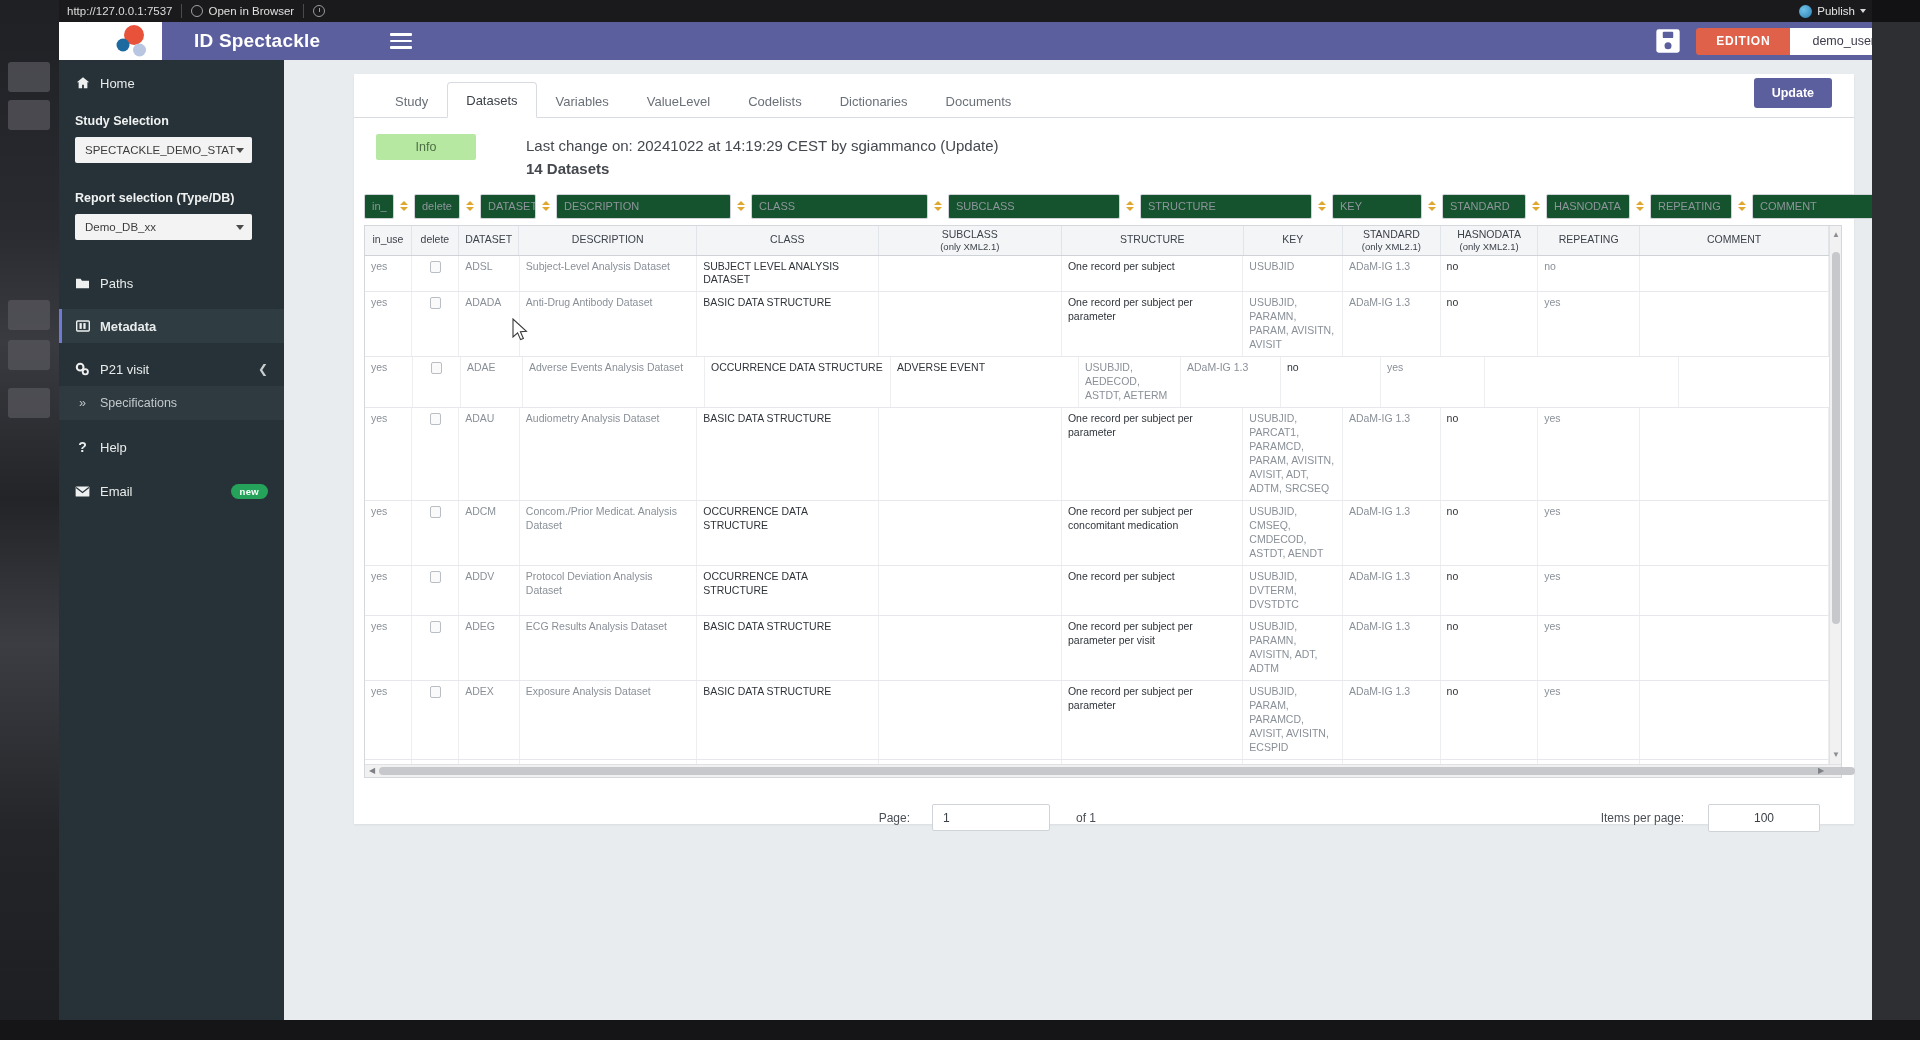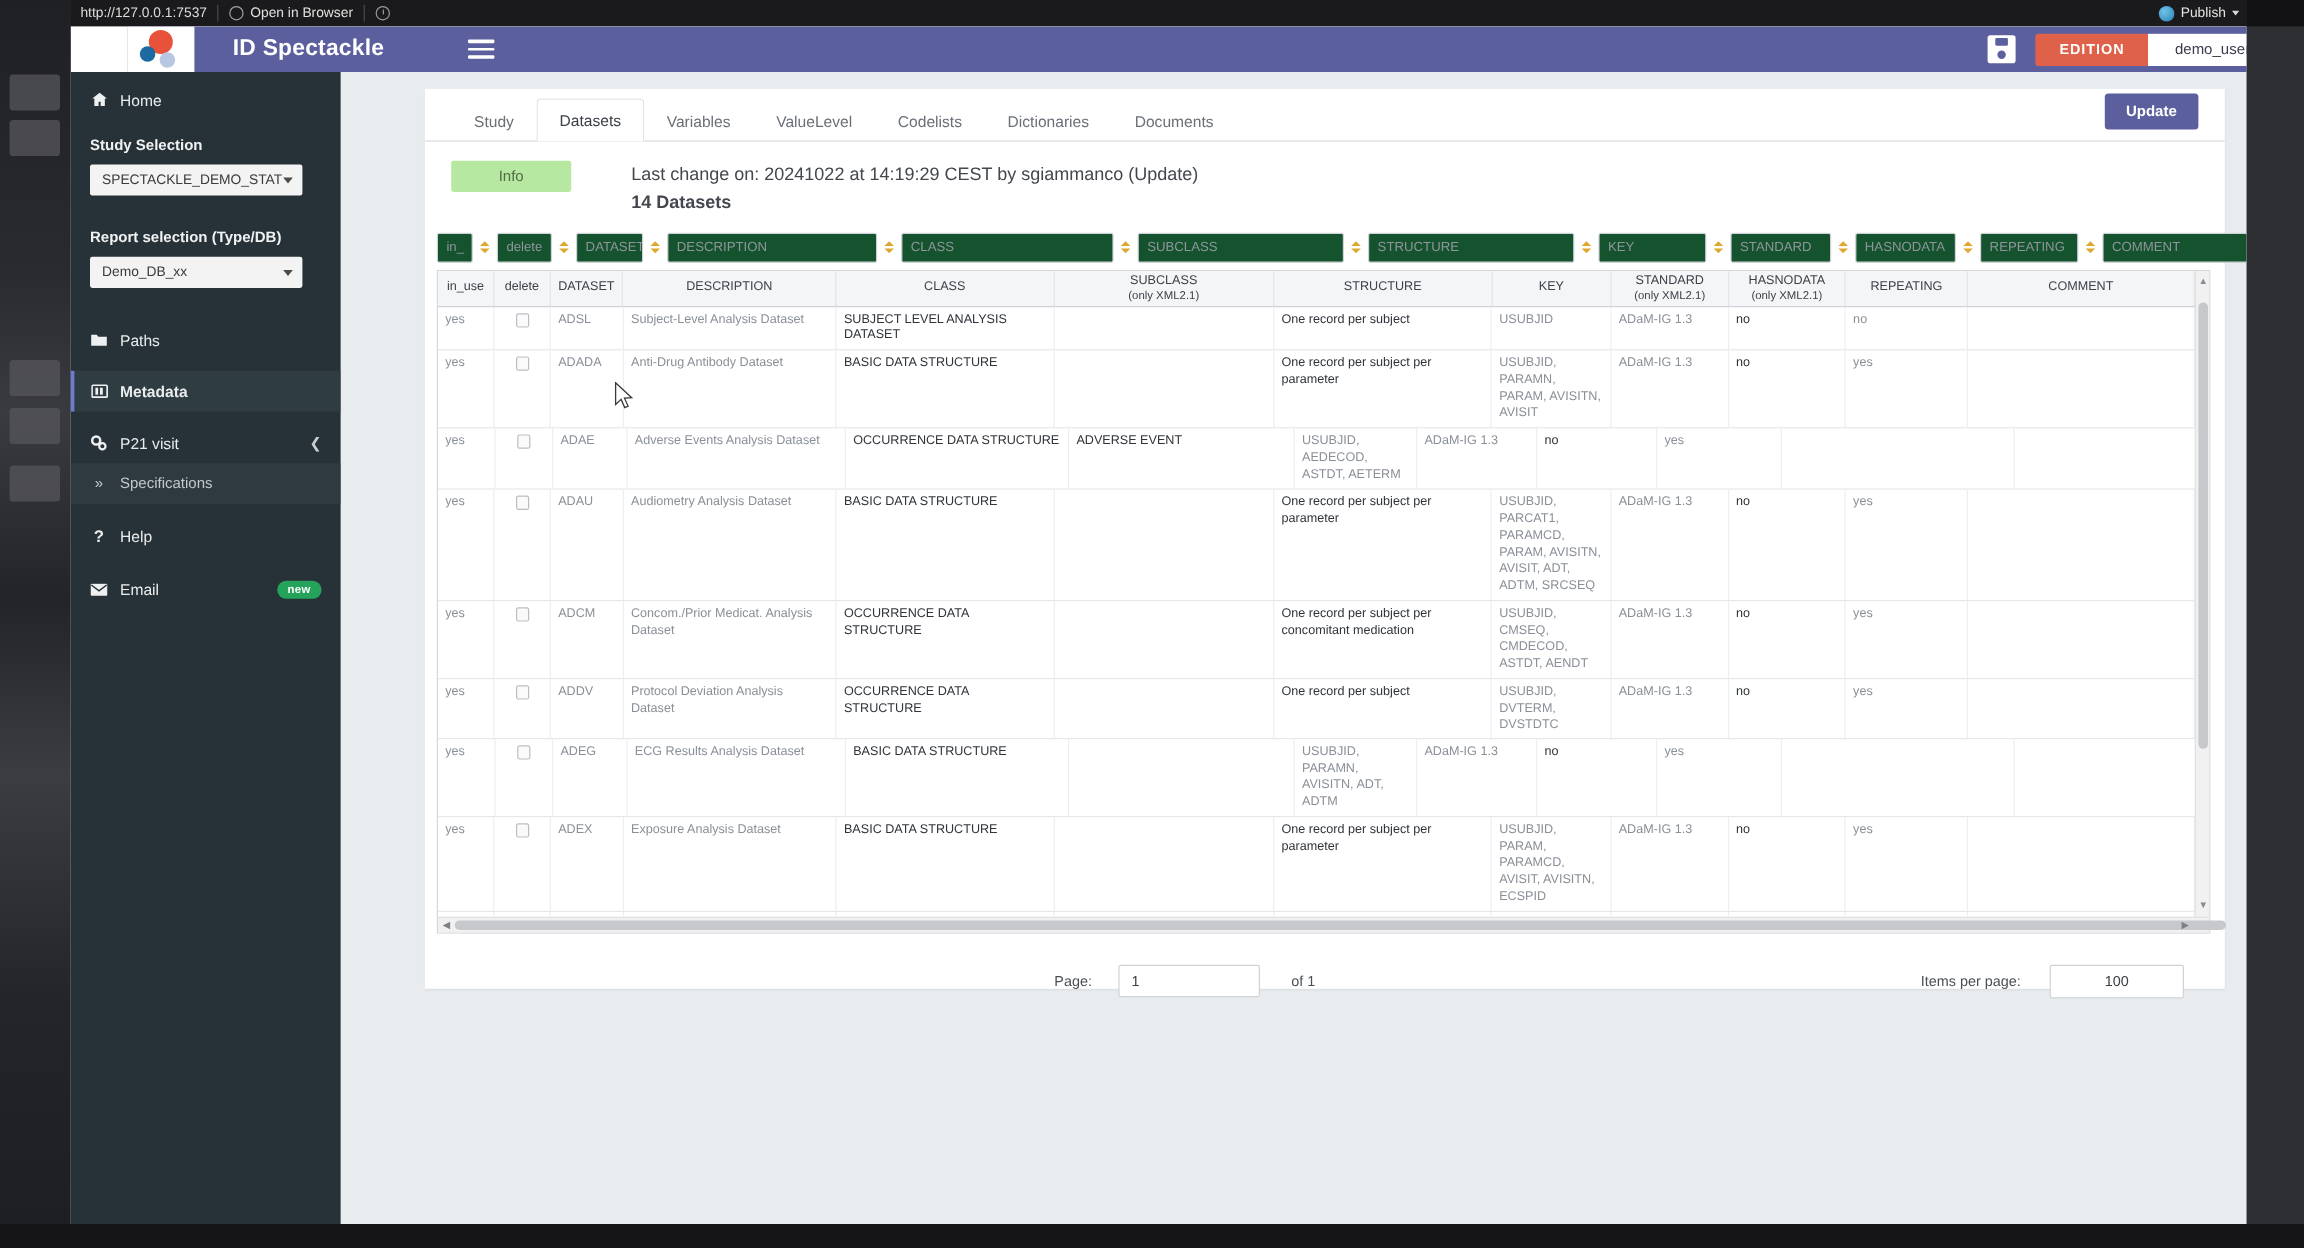--- a/index.html
+++ b/index.html
@@ -626,20 +626,21 @@
                 </div>
                 <div class="tr" style="min-height: 26px;">
                   <div class="td gray" style="width: 48px;">yes</div>
                   <div class="td dark" style="width: 48px;">
                     <span class="chk"></span>
                   </div>
                   <div class="td gray" style="width: 62px;">ADEG</div>
                   <div class="td gray" style="width: 182px;">ECG Results Analysis Dataset</div>
                   <div class="td dark" style="width: 186px;">BASIC DATA STRUCTURE</div>
                   <div class="td dark" style="width: 188px;"></div>
+                  <div class="td dark" style="width: 186px;">One record per subject per parameter per visit</div>
                   <div class="td gray" style="width: 102px;">USUBJID, PARAMN, AVISITN, ADT, ADTM</div>
                   <div class="td gray" style="width: 100px;">ADaM-IG 1.3</div>
                   <div class="td dark" style="width: 100px;">no</div>
                   <div class="td gray" style="width: 104px;">yes</div>
                   <div class="td gray" style="width: 194px;"></div>
                   <div class="td" style="width: 12px; border-right: none;"></div>
                 </div>
                 <div class="tr" style="min-height: 50px;">
                   <div class="td gray" style="width: 48px;">yes</div>
                   <div class="td dark" style="width: 48px;">

